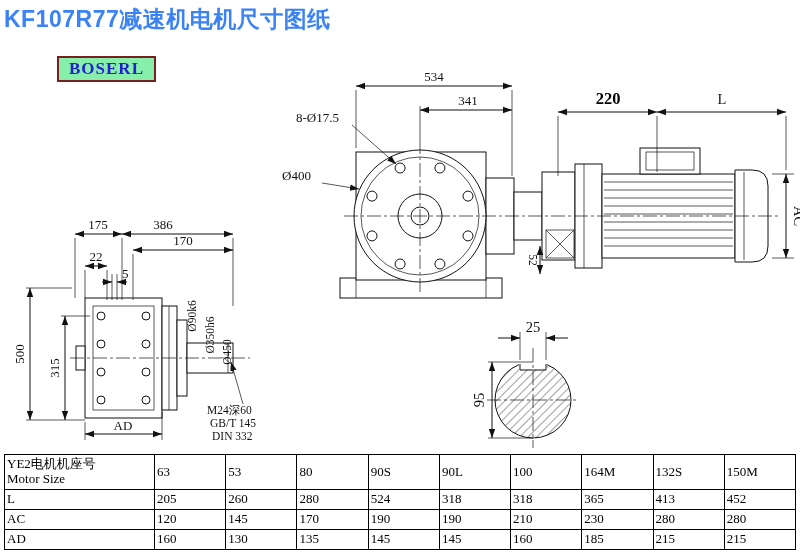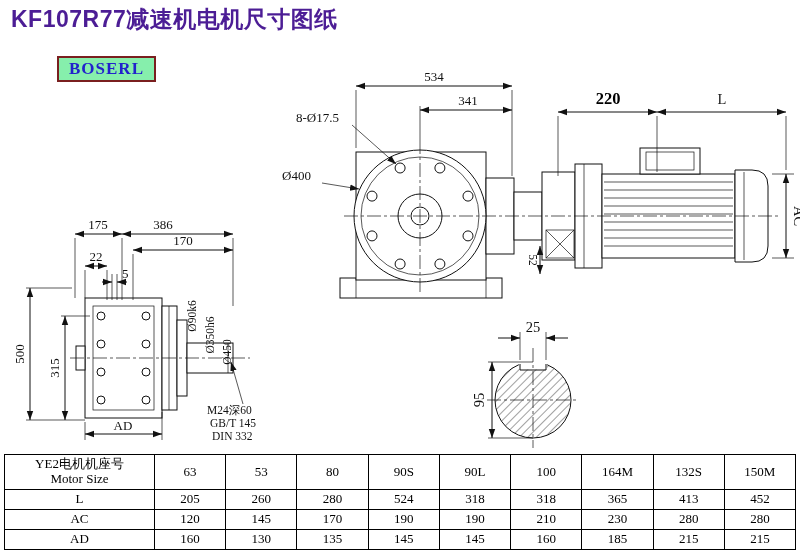--- a/index.html
+++ b/index.html
@@ -1,22 +1,22 @@
 <!DOCTYPE html>
 <html><head>
 <meta charset="utf-8">
 <style>
   html,body{margin:0;padding:0;}
   body{
     width:800px;height:553px;position:relative;background:#fff;overflow:hidden;
     font-family:"Liberation Sans",sans-serif;
   }
   .page-title{
-    position:absolute;left:11px;top:4px;margin:0;
-    font-size:23px;font-weight:bold;color:#4c1d95;letter-spacing:0.5px;
+    position:absolute;left:4px;top:4px;margin:0;
+    font-size:23px;font-weight:bold;color:#3b82f6;letter-spacing:0.5px;
     font-family:"Liberation Sans",sans-serif;
   }
   .brand-box{
     position:absolute;left:57px;top:56px;background:#86efac;
     border:2px solid #7a1f1f;padding:1px 10px;
   }
   .brand-box span{
     font-family:"Liberation Serif",serif;font-weight:bold;font-size:17px;
     color:#2222cc;letter-spacing:1px;
   }
@@ -27,21 +27,21 @@
   svg text.sm{font-size:11.5px;}
   svg text.med{font-size:14.5px;}
   svg text.big{font-size:16.5px;font-weight:bold;fill:#000;}
   .ln{stroke:#111;stroke-width:1;fill:none;}
   .lnw{stroke:#111;stroke-width:1;fill:#fff;}
   .thin{stroke:#111;stroke-width:0.7;fill:none;}
   .cl{stroke:#111;stroke-width:0.7;fill:none;stroke-dasharray:14 3 3 3;}
   .table-wrap{position:absolute;left:4px;top:454px;width:792px;}
   table{border-collapse:collapse;width:100%;table-layout:fixed;background:#fff;}
   td{
-    border:1px solid #000;text-align:center;vertical-align:middle;
+    border:1px solid #000;text-align:left;vertical-align:middle;
     font-family:"Liberation Serif",serif;font-size:13px;color:#000;
     height:19px;padding:0 2px;line-height:1.15;
   }
   tr.hdr td{height:34px;}
 </style>
 </head>
 <body>
 
 <h1 class="page-title">KF107R77减速机电机尺寸图纸</h1>
 

